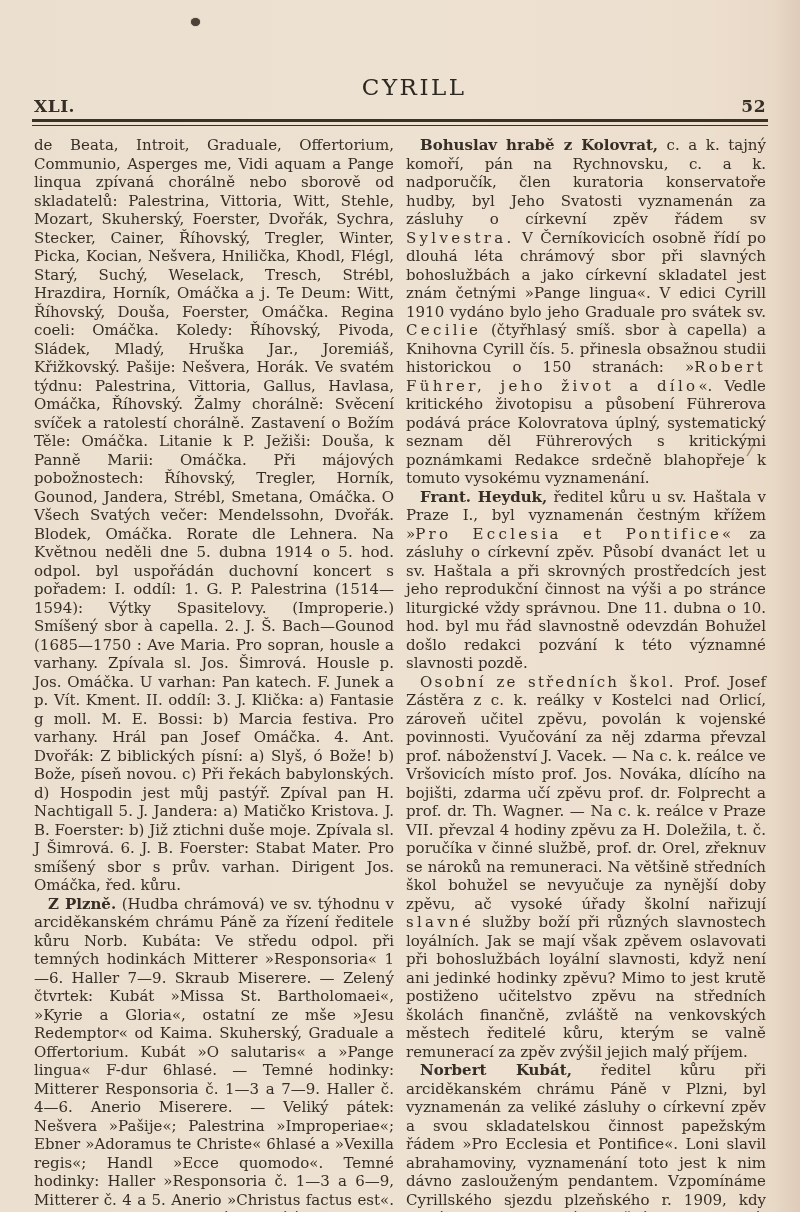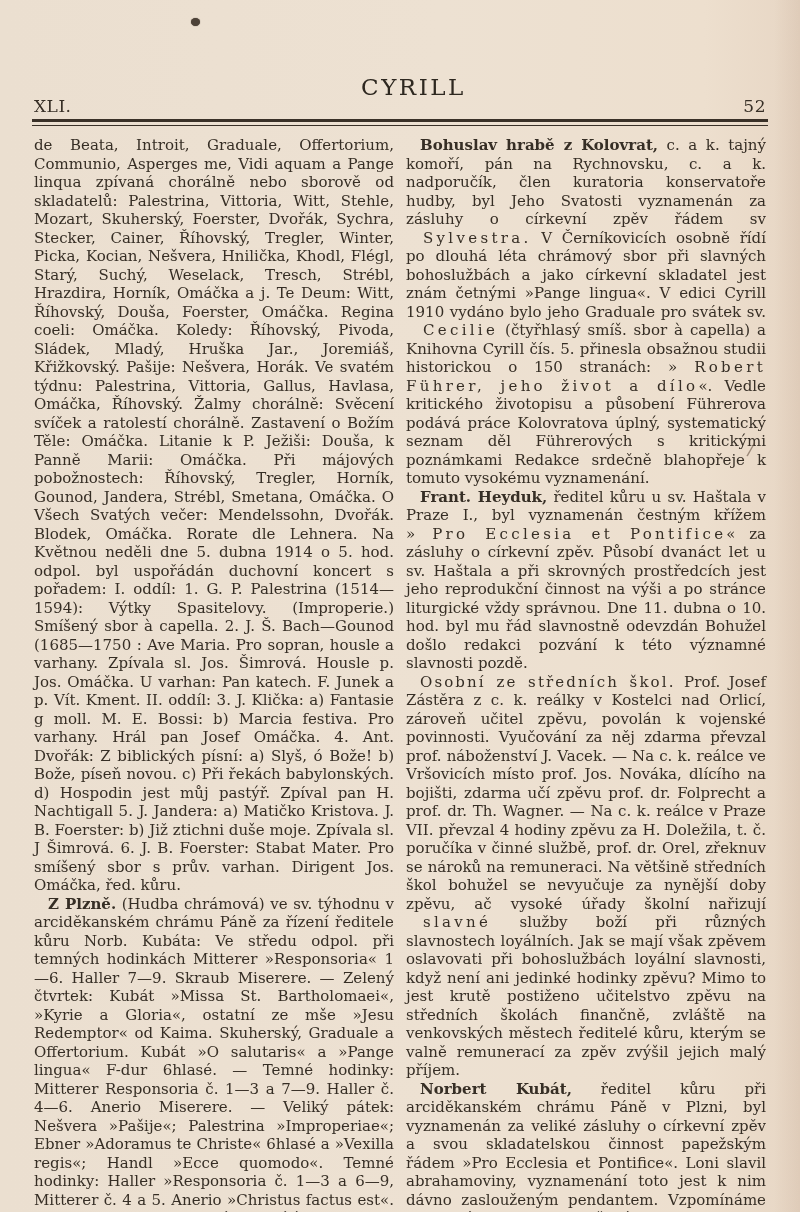--- a/index.html
+++ b/index.html
@@ -29,41 +29,41 @@
     background:#4d4238;box-shadow:0 0 1px #4d4238;
   }
   .pen-mark{
     position:absolute;left:748px;top:438px;color:rgba(90,70,55,.55);
     font-size:18px;transform:rotate(12deg);
   }
   header.masthead{
     display:flex;justify-content:space-between;align-items:flex-end;
     padding:58px 34px 2px 34px;
   }
-  .vol,.pageno{font-size:17px;letter-spacing:.5px;color:var(--ink);}
+  .vol,.pageno{font-size:17px;letter-spacing:.5px;color:var(--ink);font-weight:bold;}
   .journal-title{
     margin:16px;font-size:23px;font-weight:normal;letter-spacing:2.5px;color:#2e2820;
     transform:translateX(6px);
   }
   .rule{
     margin:1px 32px 0 32px;height:3px;
     border-top:3px solid #3a3128;border-bottom:1px solid #3a3128;
   }
   main.columns{
     display:flex;gap:12px;padding:10px 34px 0 34px;
   }
   .col{width:360px;}
   p.para{
     margin:0;text-align:justify;
     font-size:15px;line-height:18.5px;color:var(--ink);
   }
   p.para.indent{text-indent:14px;}
   .s-n{}
   .s-b{font-weight:bold;}
-  .s-sp{letter-spacing:.22em;margin-left:17px;}
+  .s-sp{letter-spacing:.22em;}
   .s-bsp{font-weight:normal;letter-spacing:.14em;}
 </style>
 </head>
 <body>
 
 <div class="page">
   <span class="ink-dot"></span>
   <span class="pen-mark">/</span>
 
   <header class="masthead">

